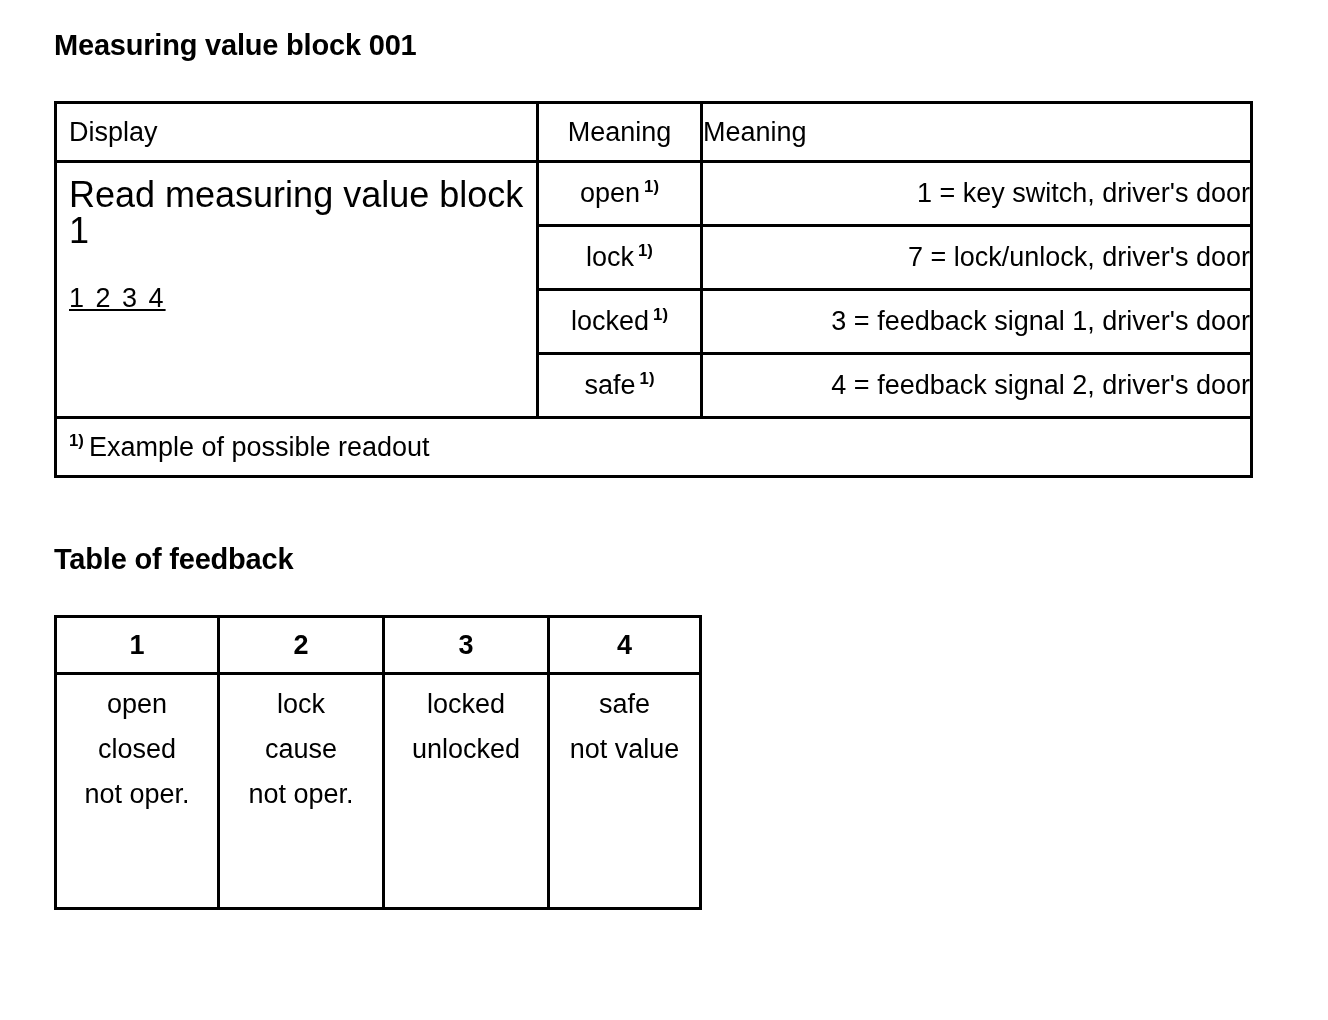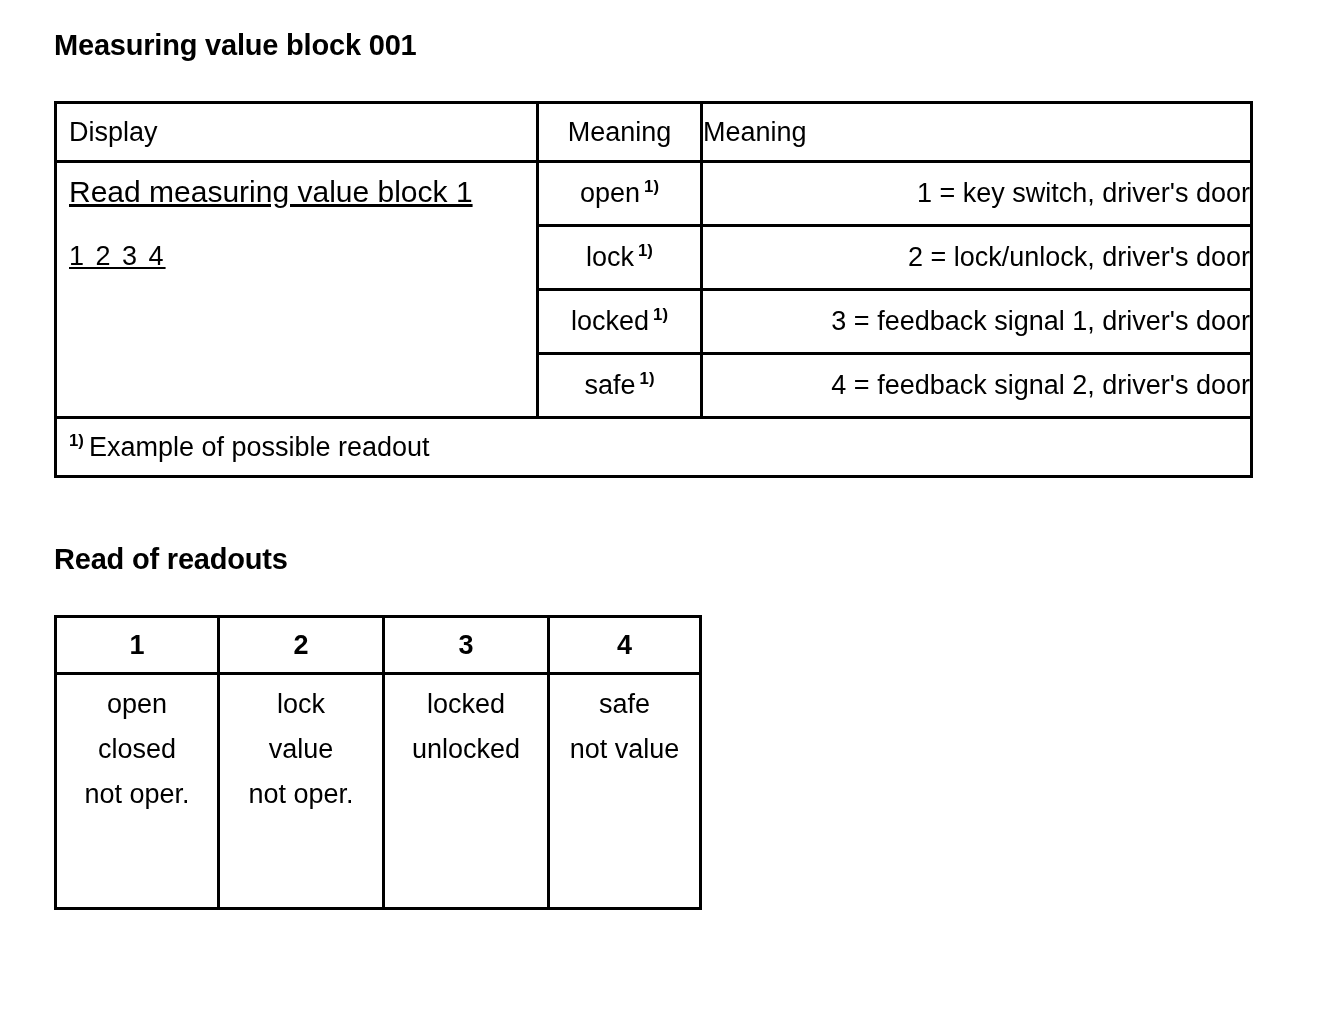--- a/index.html
+++ b/index.html
@@ -65,21 +65,21 @@
   }
   .hdr-display { text-align: left;   padding-left: 12px !important; }
   .hdr-readout { text-align: center; }
   .hdr-meaning { text-align: left; }
 
   .display-cell {
     padding: 14px 0 0 12px !important;
     vertical-align: top !important;
     line-height: 1.0;
   }
-  .display-cell .line1 { display: block; font-size: 30px; text-decoration: underline; }
+  .display-cell .line1 { display: block; font-size: 36px; }
   .display-cell .line2 { display: block; font-size: 27px; margin-top: 36px; letter-spacing: 2px; text-decoration: underline; }
 
   .readout-cell {
     height: 61px;
     text-align: center;
     vertical-align: middle !important;
     font-size: 27px;
     white-space: nowrap;
   }
   .meaning-cell {
@@ -204,21 +204,21 @@
         <td class="readout-cell">
           <span>open</span><sup class="fn">1)</sup>
         </td>
         <td class="meaning-cell">1 = key switch, driver's door</td>
       </tr>
 
       <tr>
         <td class="readout-cell">
           <span>lock</span><sup class="fn">1)</sup>
         </td>
-        <td class="meaning-cell">2 = lock/unlock, driver's door</td>
+        <td class="meaning-cell">7 = lock/unlock, driver's door</td>
       </tr>
 
       <tr>
         <td class="readout-cell">
           <span>locked</span><sup class="fn">1)</sup>
         </td>
         <td class="meaning-cell">3 = feedback signal 1, driver's door</td>
       </tr>
 
       <tr>
@@ -227,21 +227,21 @@
         </td>
         <td class="meaning-cell">4 = feedback signal 2, driver's door</td>
       </tr>
 
       <tr>
         <td class="footnote-cell" colspan="3"><sup class="fn-lead">1)</sup><span>Example of possible readout</span></td>
       </tr>
     </tbody>
   </table>
 
-  <div class="heading" id="title-readouts">Read of readouts</div>
+  <div class="heading" id="title-readouts">Table of feedback</div>
 
   <table id="readouts-table">
     <colgroup>
       <col class="rc1">
         <col class="rc2">
         <col class="rc3">
         <col class="rc4">
     </colgroup>
     <tbody>
       <tr>
@@ -251,21 +251,21 @@
         <td class="ro-hdr">4</td>
       </tr>
       <tr>
         <td class="ro-body">
           <span class="opt">open</span>
           <span class="opt">closed</span>
           <span class="opt">not oper.</span>
         </td>
         <td class="ro-body">
           <span class="opt">lock</span>
-          <span class="opt">value</span>
+          <span class="opt">cause</span>
           <span class="opt">not oper.</span>
         </td>
         <td class="ro-body">
           <span class="opt">locked</span>
           <span class="opt">unlocked</span>
         </td>
         <td class="ro-body">
           <span class="opt">safe</span>
           <span class="opt">not value</span>
         </td>

